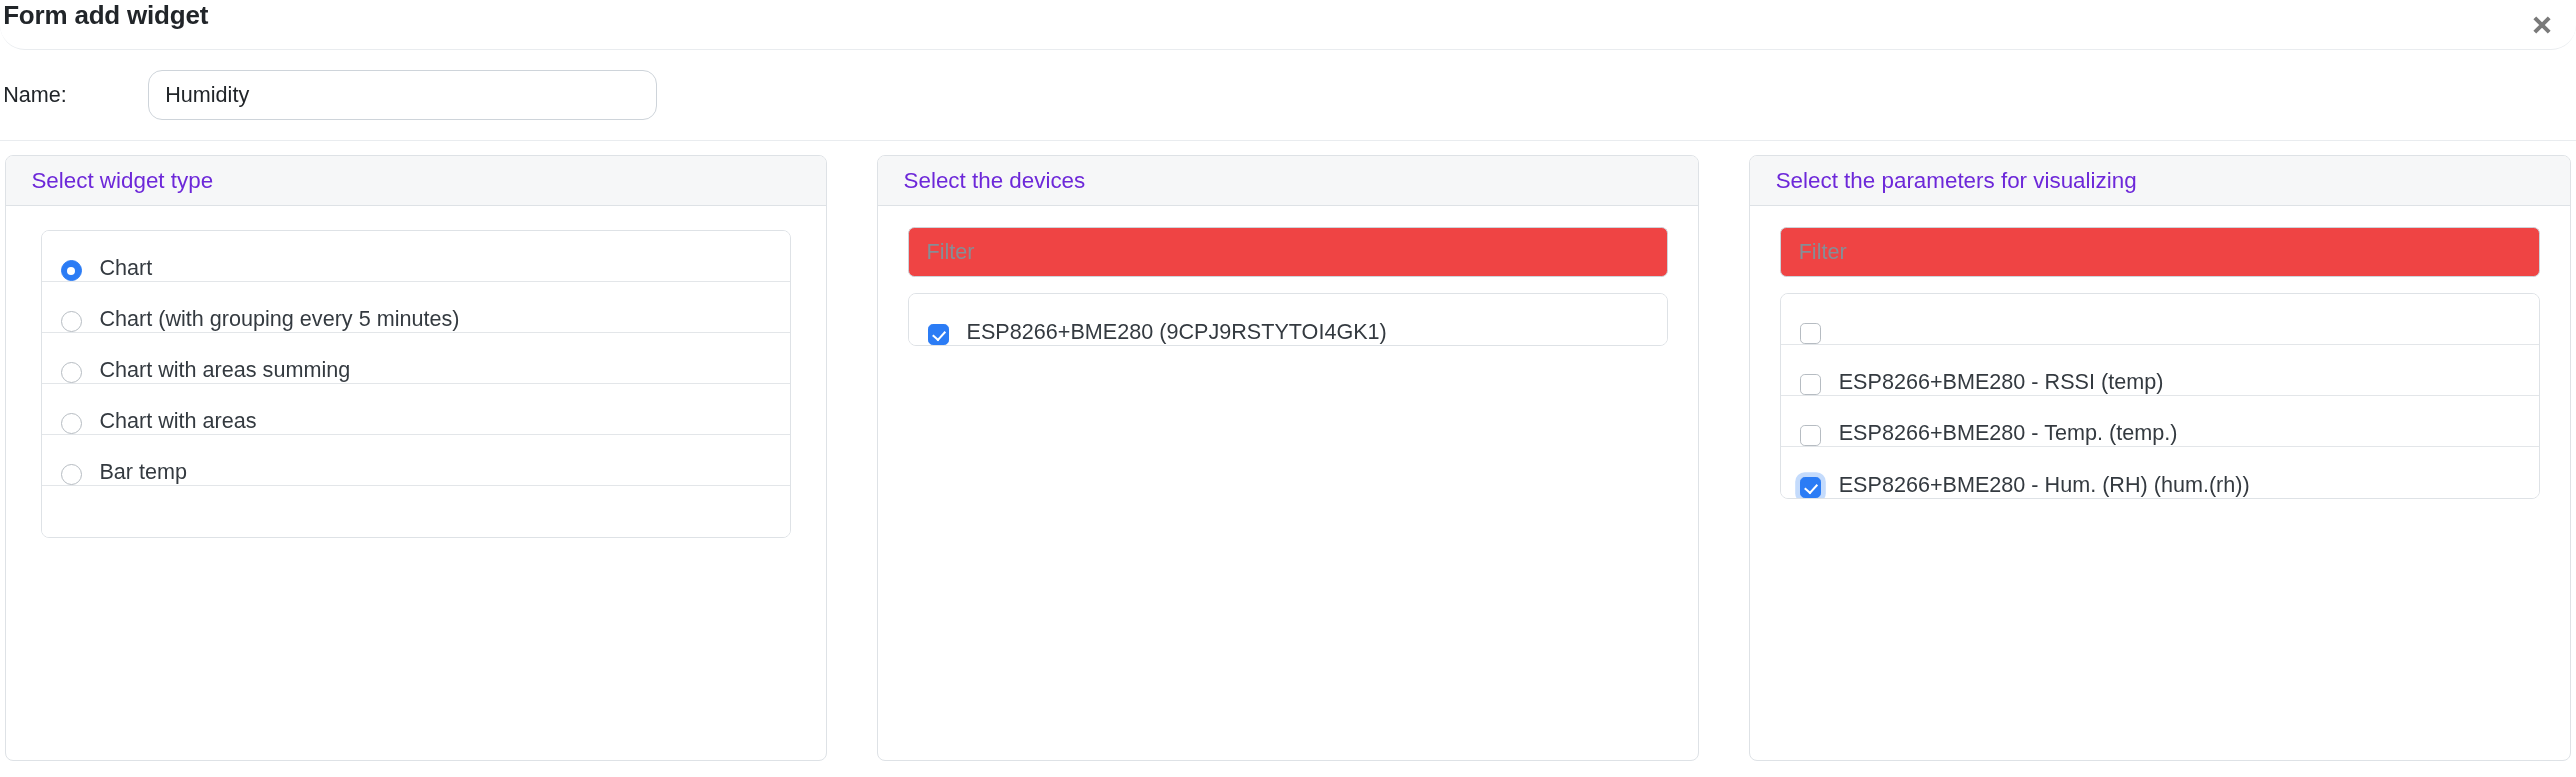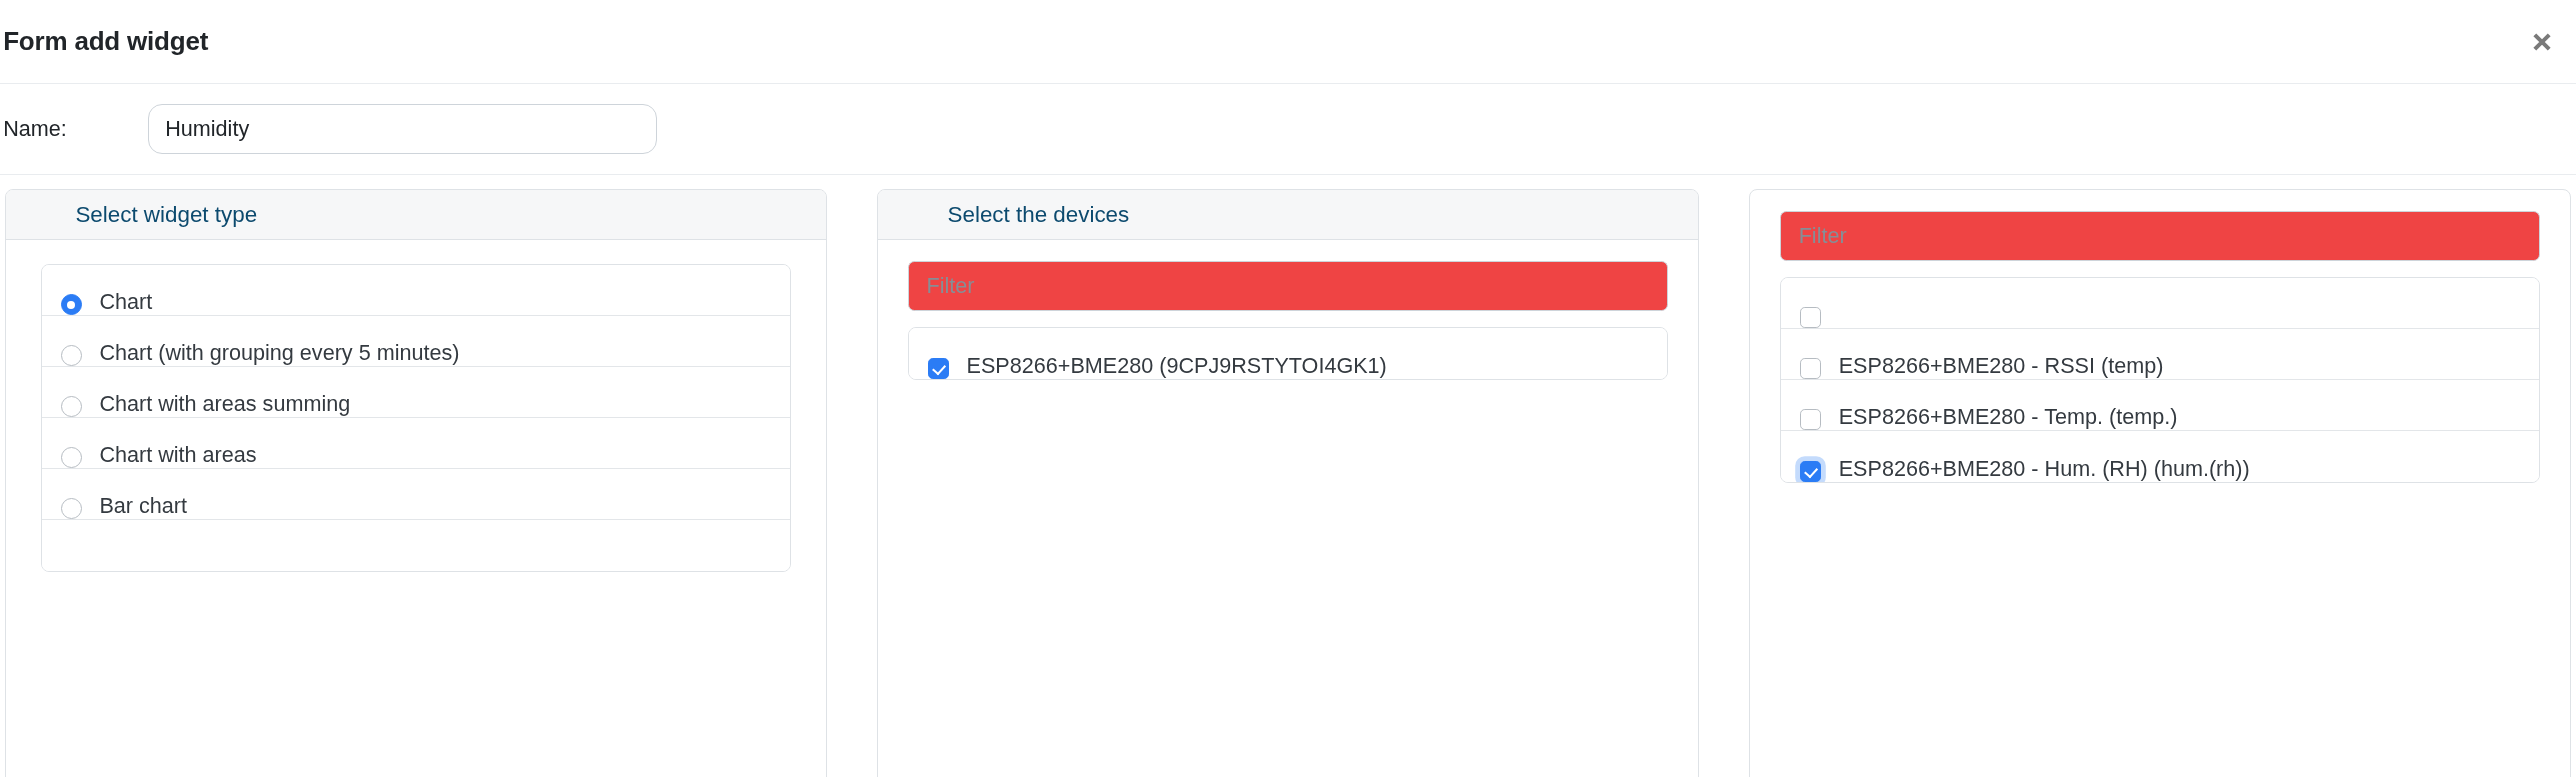--- a/index.html
+++ b/index.html
@@ -7,24 +7,25 @@
     width: 2576px;
     height: 778px;
     background: #ffffff;
     font-family: "Liberation Sans", sans-serif;
     color: #212529;
     overflow: hidden;
   }
 
   .modal-header {
     position: relative;
-    height: 84px;
+    height: 50px;
     border-bottom: 1.6px solid #e9ecef;
     display: flex;
-    align-items: center;
+    align-items: flex-start;
+    border-radius: 27px;
   }
   .modal-title {
     font-size: 26px;
     font-weight: 700;
     color: #212529;
     margin-left: 3.2px;
     letter-spacing: -0.2px;
   }
   .close-btn {
     position: absolute;
@@ -93,22 +94,21 @@
     background: #f6f7f8;
     border-bottom: 0.8px solid #dee2e6;
     height: 50px;
     display: flex;
     align-items: center;
     padding: 0 25.6px;
     flex: 0 0 50px;
   }
   .panel-head-title {
     font-size: 22.4px;
-    color: #0c4a6e;
-    margin-left: 44px;
+    color: #6d28d9;
   }
   .panel-body {
     padding: 24px 35px 0 35px;
     flex: 1 1 auto;
     overflow: hidden;
   }
   .panel-body.tight { padding: 21px 30px 0 30px; }
 
   .list-group {
     border: 0.8px solid #dee2e6;
@@ -237,21 +237,21 @@
         <div class="list-item">
           <span class="radio"></span>
           <span class="list-item-label">Chart with areas summing</span>
         </div>
         <div class="list-item">
           <span class="radio"></span>
           <span class="list-item-label">Chart with areas</span>
         </div>
         <div class="list-item">
           <span class="radio"></span>
-          <span class="list-item-label">Bar chart</span>
+          <span class="list-item-label">Bar temp</span>
         </div>
         <div class="list-item">
           <span class="list-item-label"></span>
         </div>
       </div>
     </div>
   </div>
 
   <div class="panel panel-2">
     <div class="panel-head">
@@ -262,20 +262,23 @@
       <div class="list-group">
         <div class="list-item">
           <span class="checkbox checked"></span>
           <span class="list-item-label">ESP8266+BME280 (9CPJ9RSTYTOI4GK1)</span>
         </div>
       </div>
     </div>
   </div>
 
   <div class="panel panel-3">
+    <div class="panel-head">
+      <span class="panel-head-title">Select the parameters for visualizing</span>
+    </div>
     <div class="panel-body tight">
       <input class="filter-input" type="text" placeholder="Filter" style="">
       <div class="list-group">
         <div class="list-item">
           <span class="checkbox"></span>
         </div>
         <div class="list-item">
           <span class="checkbox"></span>
           <span class="list-item-label">ESP8266+BME280 - RSSI (temp)</span>
         </div>

